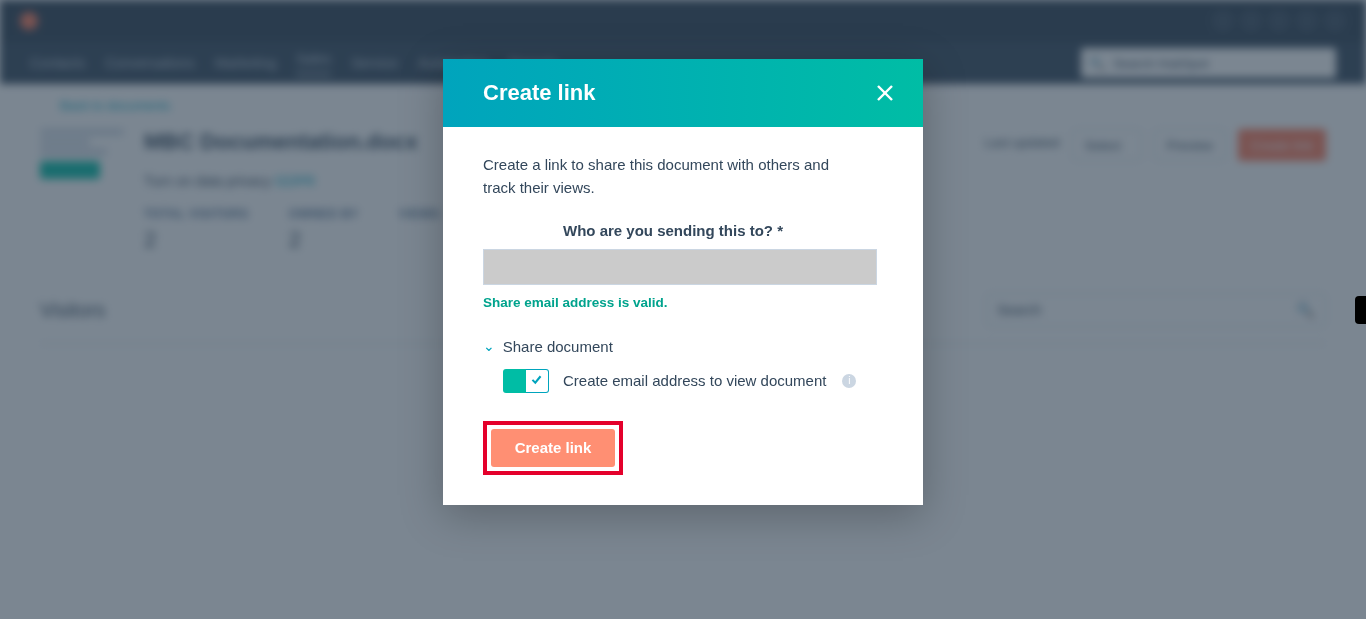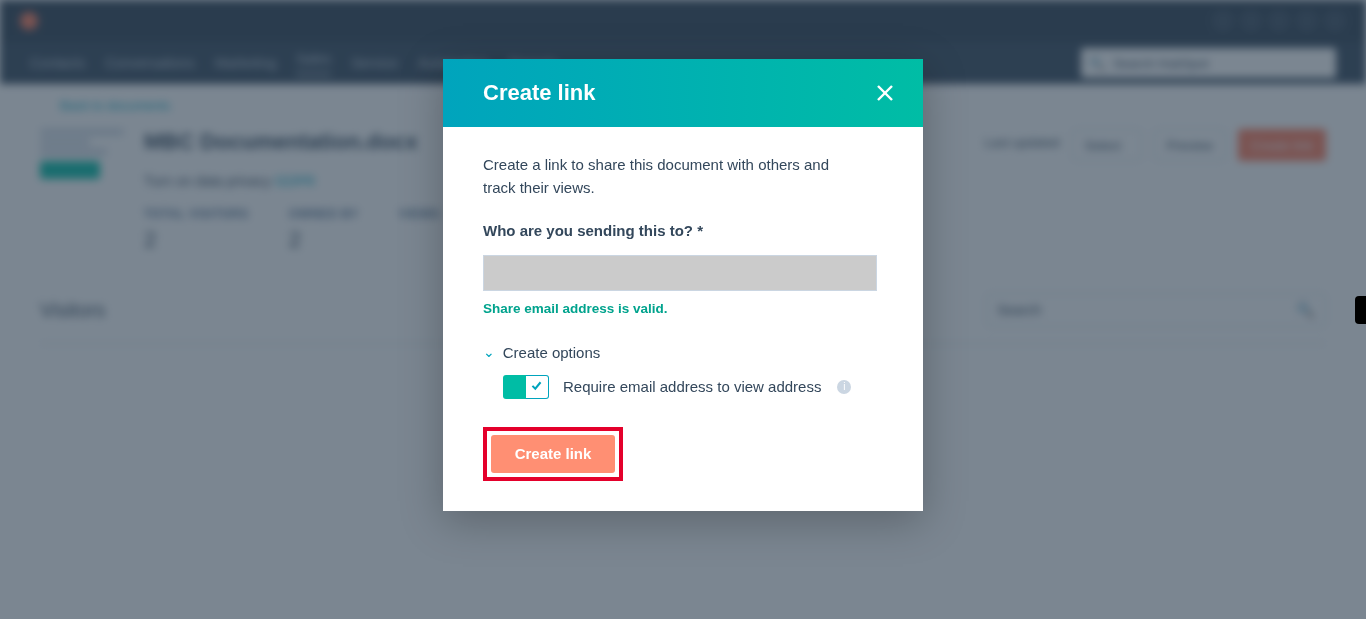--- a/index.html
+++ b/index.html
@@ -49,21 +49,21 @@
   .overlay { position: absolute; inset: 0; background: rgba(42,60,78,.62); }
   .modal { position: absolute; left: 443px; top: 59px; width: 480px; background: #fff; box-shadow: 0 10px 40px rgba(0,0,0,.25); }
   .modal-head { height: 68px; background: linear-gradient(90deg,#00a4bd 0%, #00bda5 100%); display: flex; align-items: center; padding: 0 28px 0 40px; }
   .modal-head .title { color: #fff; font-size: 22px; font-weight: 700; }
   .modal-head .spacer { flex: 1; }
   .modal-head .close { width: 20px; height: 20px; cursor: pointer; }
   .modal-head .close svg { width: 20px; height: 20px; stroke: #fff; stroke-width: 2.4; }
 
   .modal-body { padding: 26px 60px 30px 40px; color: #33475b; font-size: 15px; }
   .desc { line-height: 1.55; margin-bottom: 22px; }
-  .field-label { font-weight: 600; margin-bottom: 16px; }
+  .field-label { font-weight: 600; margin-bottom: 10px; text-align: center; }
   .field-input { width: 394px; height: 36px; border: 1px solid #cbd6e2; background: #cbcbcb; color: #33475b; padding: 0 10px; font-size: 14px; }
   .valid-msg { color: #00a38d; font-weight: 600; font-size: 13.5px; margin-top: 10px; }
 
   .share-head { display: flex; align-items: center; gap: 8px; margin-top: 28px; color: #33475b; font-size: 15px; }
   .share-head .chev { color: #00a4bd; font-size: 14px; }
   .share-opt { display: flex; align-items: center; gap: 14px; margin-top: 14px; margin-left: 20px; }
   .toggle { width: 46px; height: 24px; border-radius: 3px; display: flex; cursor: pointer; }
   .toggle .on { flex: 1; background: #00bda5; border-radius: 3px 0 0 3px; }
   .toggle .off { flex: 1; border: 1px solid #00a4bd; border-left: none; border-radius: 0 3px 3px 0; display: flex; align-items: center; justify-content: center; color: #00a4bd; }
   .toggle .off svg { width: 13px; height: 13px; stroke: #00a4bd; stroke-width: 2.5; fill: none; }
@@ -176,34 +176,34 @@
     </div>
   </div>
   <div class="modal-body">
     <div class="desc">Create a link to share this document with others and track their views.</div>
     <div class="field-label">Who are you sending this to? *</div>
     <input class="field-input" type="text" value="" style="">
     <div class="valid-msg">Share email address is valid.</div>
 
     <div class="share-head">
       <span class="chev">⌄</span>
-      <span>Create options</span>
+      <span>Share document</span>
     </div>
     <div class="share-opt">
       <div class="toggle">
         <div class="on"></div>
         <div class="off">
           <span>
             <svg viewBox="0 0 16 16">
                 <polyline points="3,8.5 6.5,12 13,4"></polyline>
               </svg>
           </span>
         </div>
       </div>
-      <span class="opt-label">Require email address to view address</span>
+      <span class="opt-label">Create email address to view document</span>
       <span class="info-ico">i</span>
     </div>
 
     <div class="highlight-box">
       <button class="create-btn">
         <span>Create link</span>
       </button>
     </div>
   </div>
 </div>

